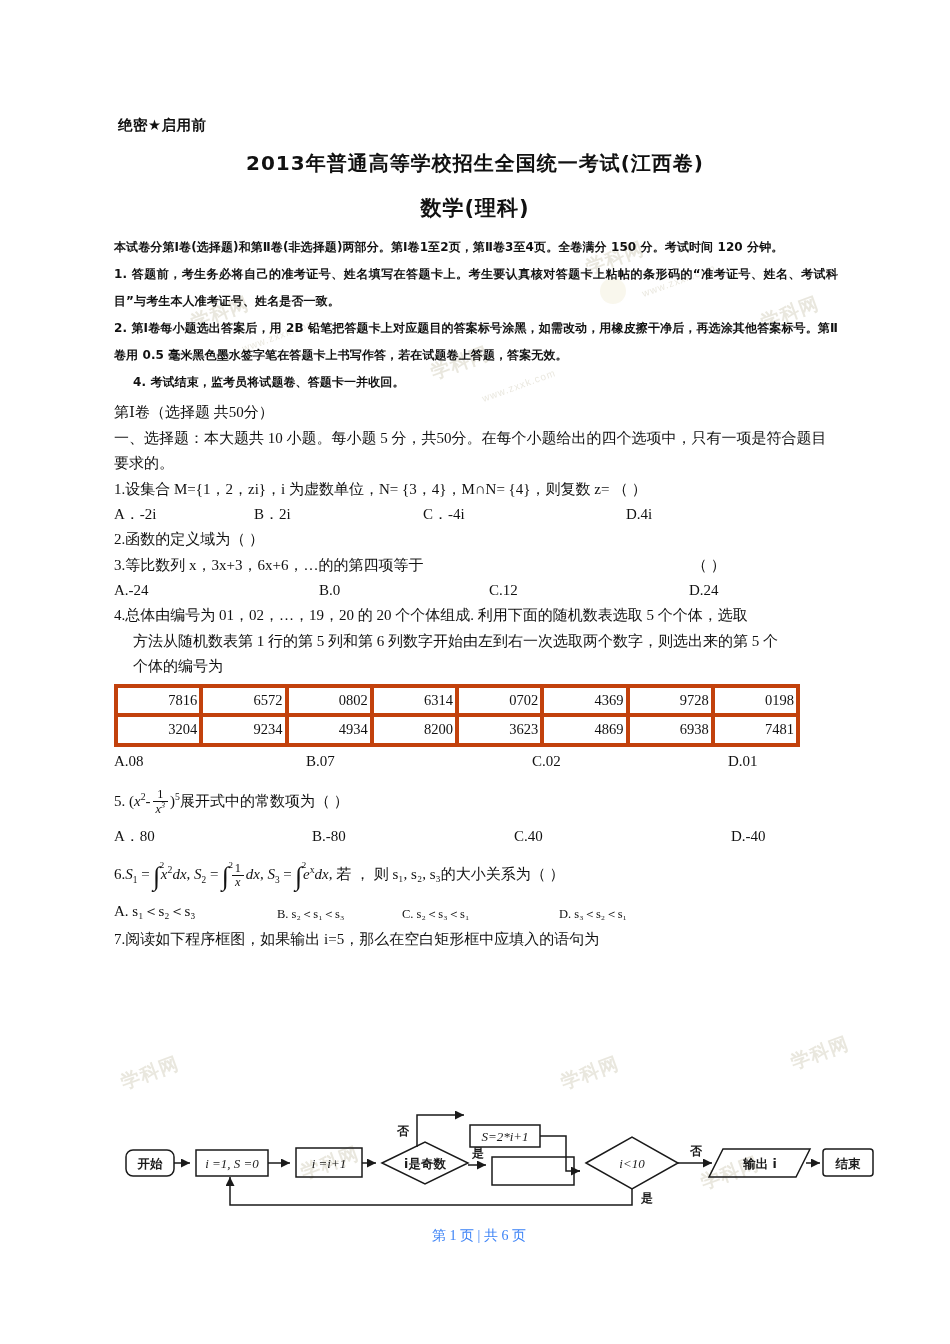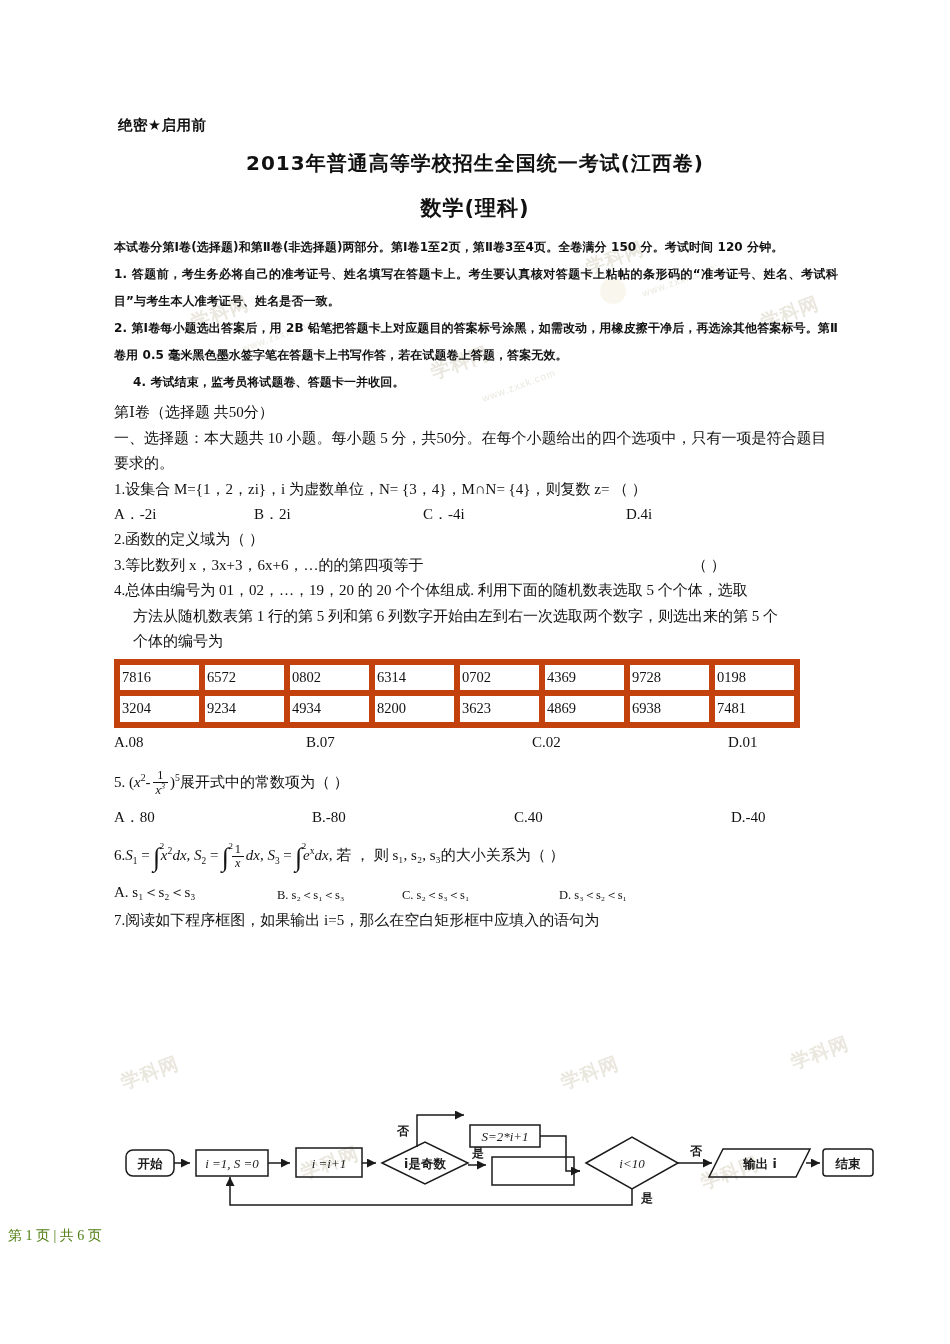--- a/index.html
+++ b/index.html
@@ -82,24 +82,24 @@
   .opts{position:relative;height:25px;}
   .opt{position:absolute;top:0;white-space:nowrap;}
 
   
   .numtable{
     width:686px;margin:4px 0 2px 0;
     border-collapse:collapse;
     table-layout:fixed;
   }
   .numtable td{
-    border:6px solid #c2410c;
+    border:4px solid #c2410c;
     height:21px;
     font-size:14.5px;
-    text-align:left;
+    text-align:right;
     padding:0 2px;
   }
 
   
   .mathline{font-size:15px;line-height:34px;}
   .mi{font-style:italic;font-family:"Liberation Serif",serif;}
   sup.ex{font-size:.65em;vertical-align:super;}
   sub.sb{font-size:.62em;vertical-align:sub;}
   .frac{
     display:inline-block;vertical-align:-0.52em;
@@ -133,21 +133,21 @@
     font-size:13px;font-style:italic;fill:#1a1a1a;
   }
   .fc-lbl{
     font-family:"DejaVu Sans","Liberation Sans",sans-serif;
     font-size:12px;font-weight:bold;fill:#1a1a1a;
   }
 
   
   .footer{
     position:absolute;left:8px;right:0;top:1227px;
-    text-align:left;font-size:14px;color:#4d7c0f;
+    text-align:center;font-size:14px;color:#3b82f6;
   }
 </style>
 </head>
 <body>
 
 <div class="page">
 
   <div class="wm-layer">
     <div class="wm" style="left:585px;top:245px;"><span class="big">学科网</span></div>
     <div class="wm" style="left:640px;top:275px;font-size:10px;"><span>www.zxxk.com</span></div>
@@ -194,20 +194,26 @@
           <span class="opt" style="left:140px;">B．2i</span>
           <span class="opt" style="left:300px;margin-left:9px;">C．-4i</span>
           <span class="opt" style="left:512px;">D.4i</span>
         </div>
 
         <p>2.函数的定义域为（        ）</p>
 
         <div class="opts" style="height:25.5px;">
           <span class="opt" style="left:0px;">3.等比数列 x，3x+3，6x+6，…的的第四项等于</span>
           <span class="opt" style="left:578px;">（       ）</span>
+        </div>
+        <div class="opts">
+          <span class="opt" style="left:0px;">A.-24</span>
+          <span class="opt" style="left:205px;">B.0</span>
+          <span class="opt" style="left:375px;">C.12</span>
+          <span class="opt" style="left:575px;">D.24</span>
         </div>
 
         <p>4.总体由编号为 01，02，…，19，20 的 20 个个体组成. 利用下面的随机数表选取 5 个个体，选取</p>
         <p class="sub-ind">方法从随机数表第 1 行的第 5 列和第 6 列数字开始由左到右一次选取两个数字，则选出来的第 5 个</p>
         <p class="sub-ind">个体的编号为</p>
 
         <table class="numtable">
           <tbody>
             <tr>
               <td>7816</td>

